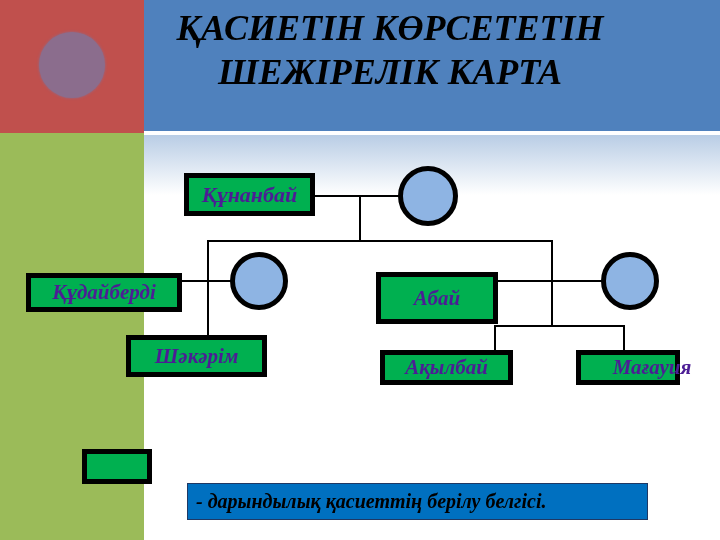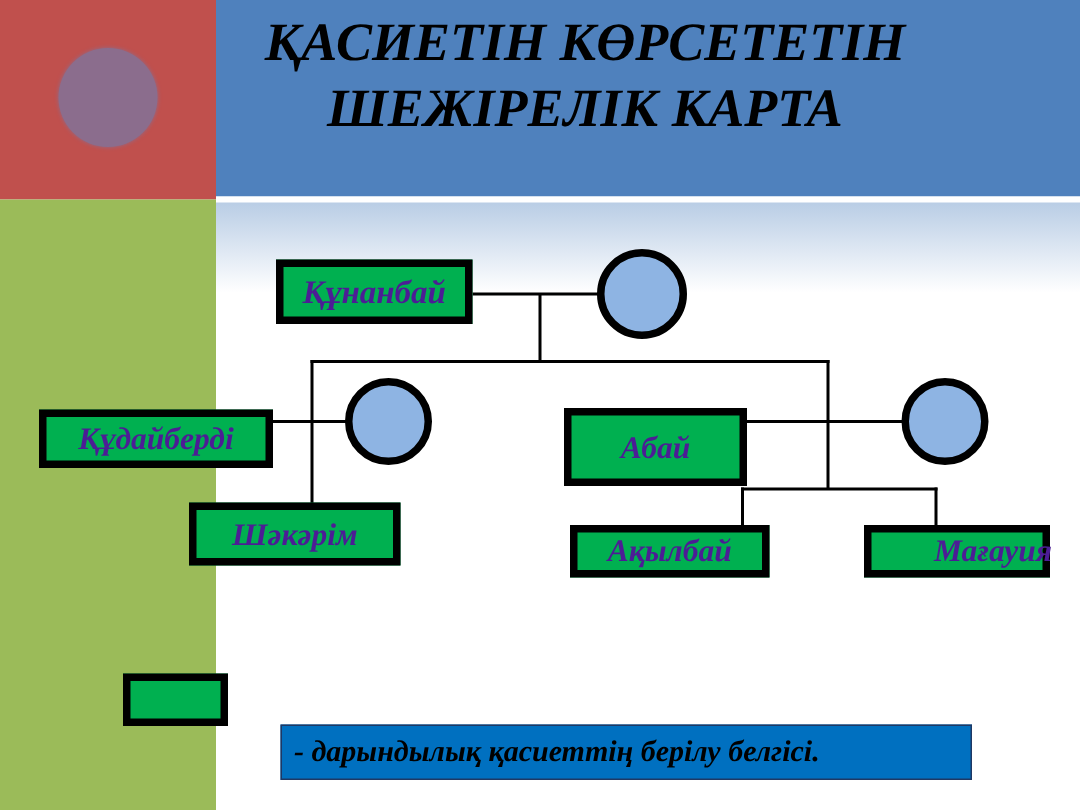--- a/index.html
+++ b/index.html
@@ -56,20 +56,20 @@
 </div>
 <div class="box" style="left:126px; top:335px; width:141px; height:42px;">
   <span>Шәкәрім</span>
 </div>
 <div class="box" style="left:376px; top:272px; width:122px; height:52px;">
   <span>Абай</span>
 </div>
 <div class="box" style="left:380px; top:350px; width:133px; height:35px;">
   <span>Ақылбай</span>
 </div>
-<div class="box" style="left:576px; top:350px; width:124px; height:35px;padding-left:48px;">
+<div class="box" style="left:576px; top:350px; width:104px; height:35px;padding-left:48px;">
   <span>Мағауия</span>
 </div>
 
 <div class="legend-box"></div>
 <div class="legend-bar">
   <span>-  дарындылық қасиеттің берілу белгісі.</span>
 </div>
 
 </body></html>

